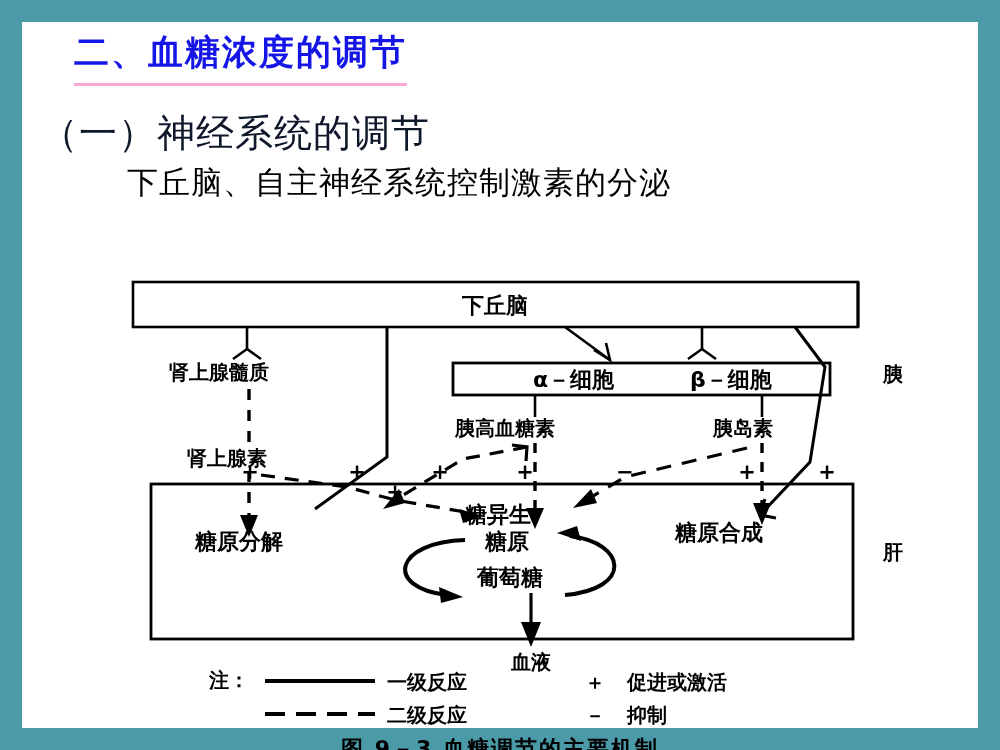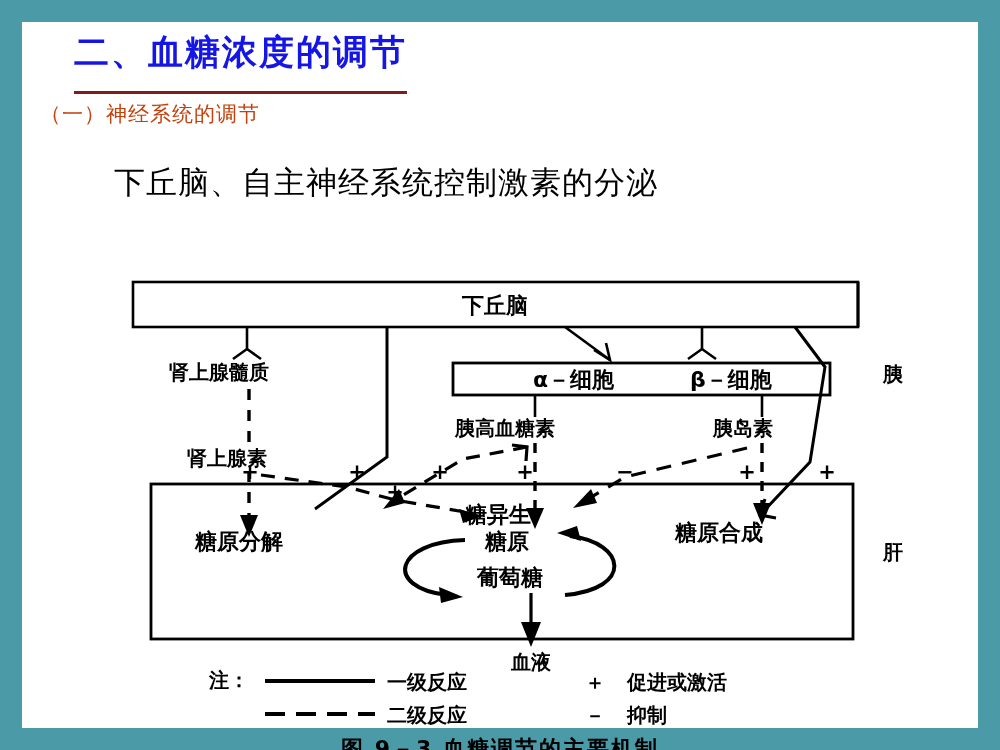--- a/index.html
+++ b/index.html
@@ -29,37 +29,37 @@
     background: #ffffff;
   }
   .title {
     position: absolute;
     left: 52px;
     top: 10px;
     font-size: 35px;
     font-weight: bold;
     color: #1516e6;
     letter-spacing: 2px;
-    border-bottom: 3px solid #7f1d1d;
-    padding-bottom: 19px;
+    border-bottom: 3px solid #f9a8d4;
+    padding-bottom: 11px;
     line-height: 1.15;
     white-space: nowrap;
   }
   .subhead {
     position: absolute;
     left: 18px;
-    top: 78px;
-    font-size: 21px;
-    color: #c2410c;
+    top: 86px;
+    font-size: 38px;
+    color: #0f172a;
     letter-spacing: 1px;
     white-space: nowrap;
   }
   .subhead2 {
     position: absolute;
-    left: 92px;
+    left: 105px;
     top: 140px;
     font-size: 31px;
     color: #000000;
     letter-spacing: 1px;
     white-space: nowrap;
   }
   #figure {
     position: absolute;
     left: 0px;
     top: 215px;

